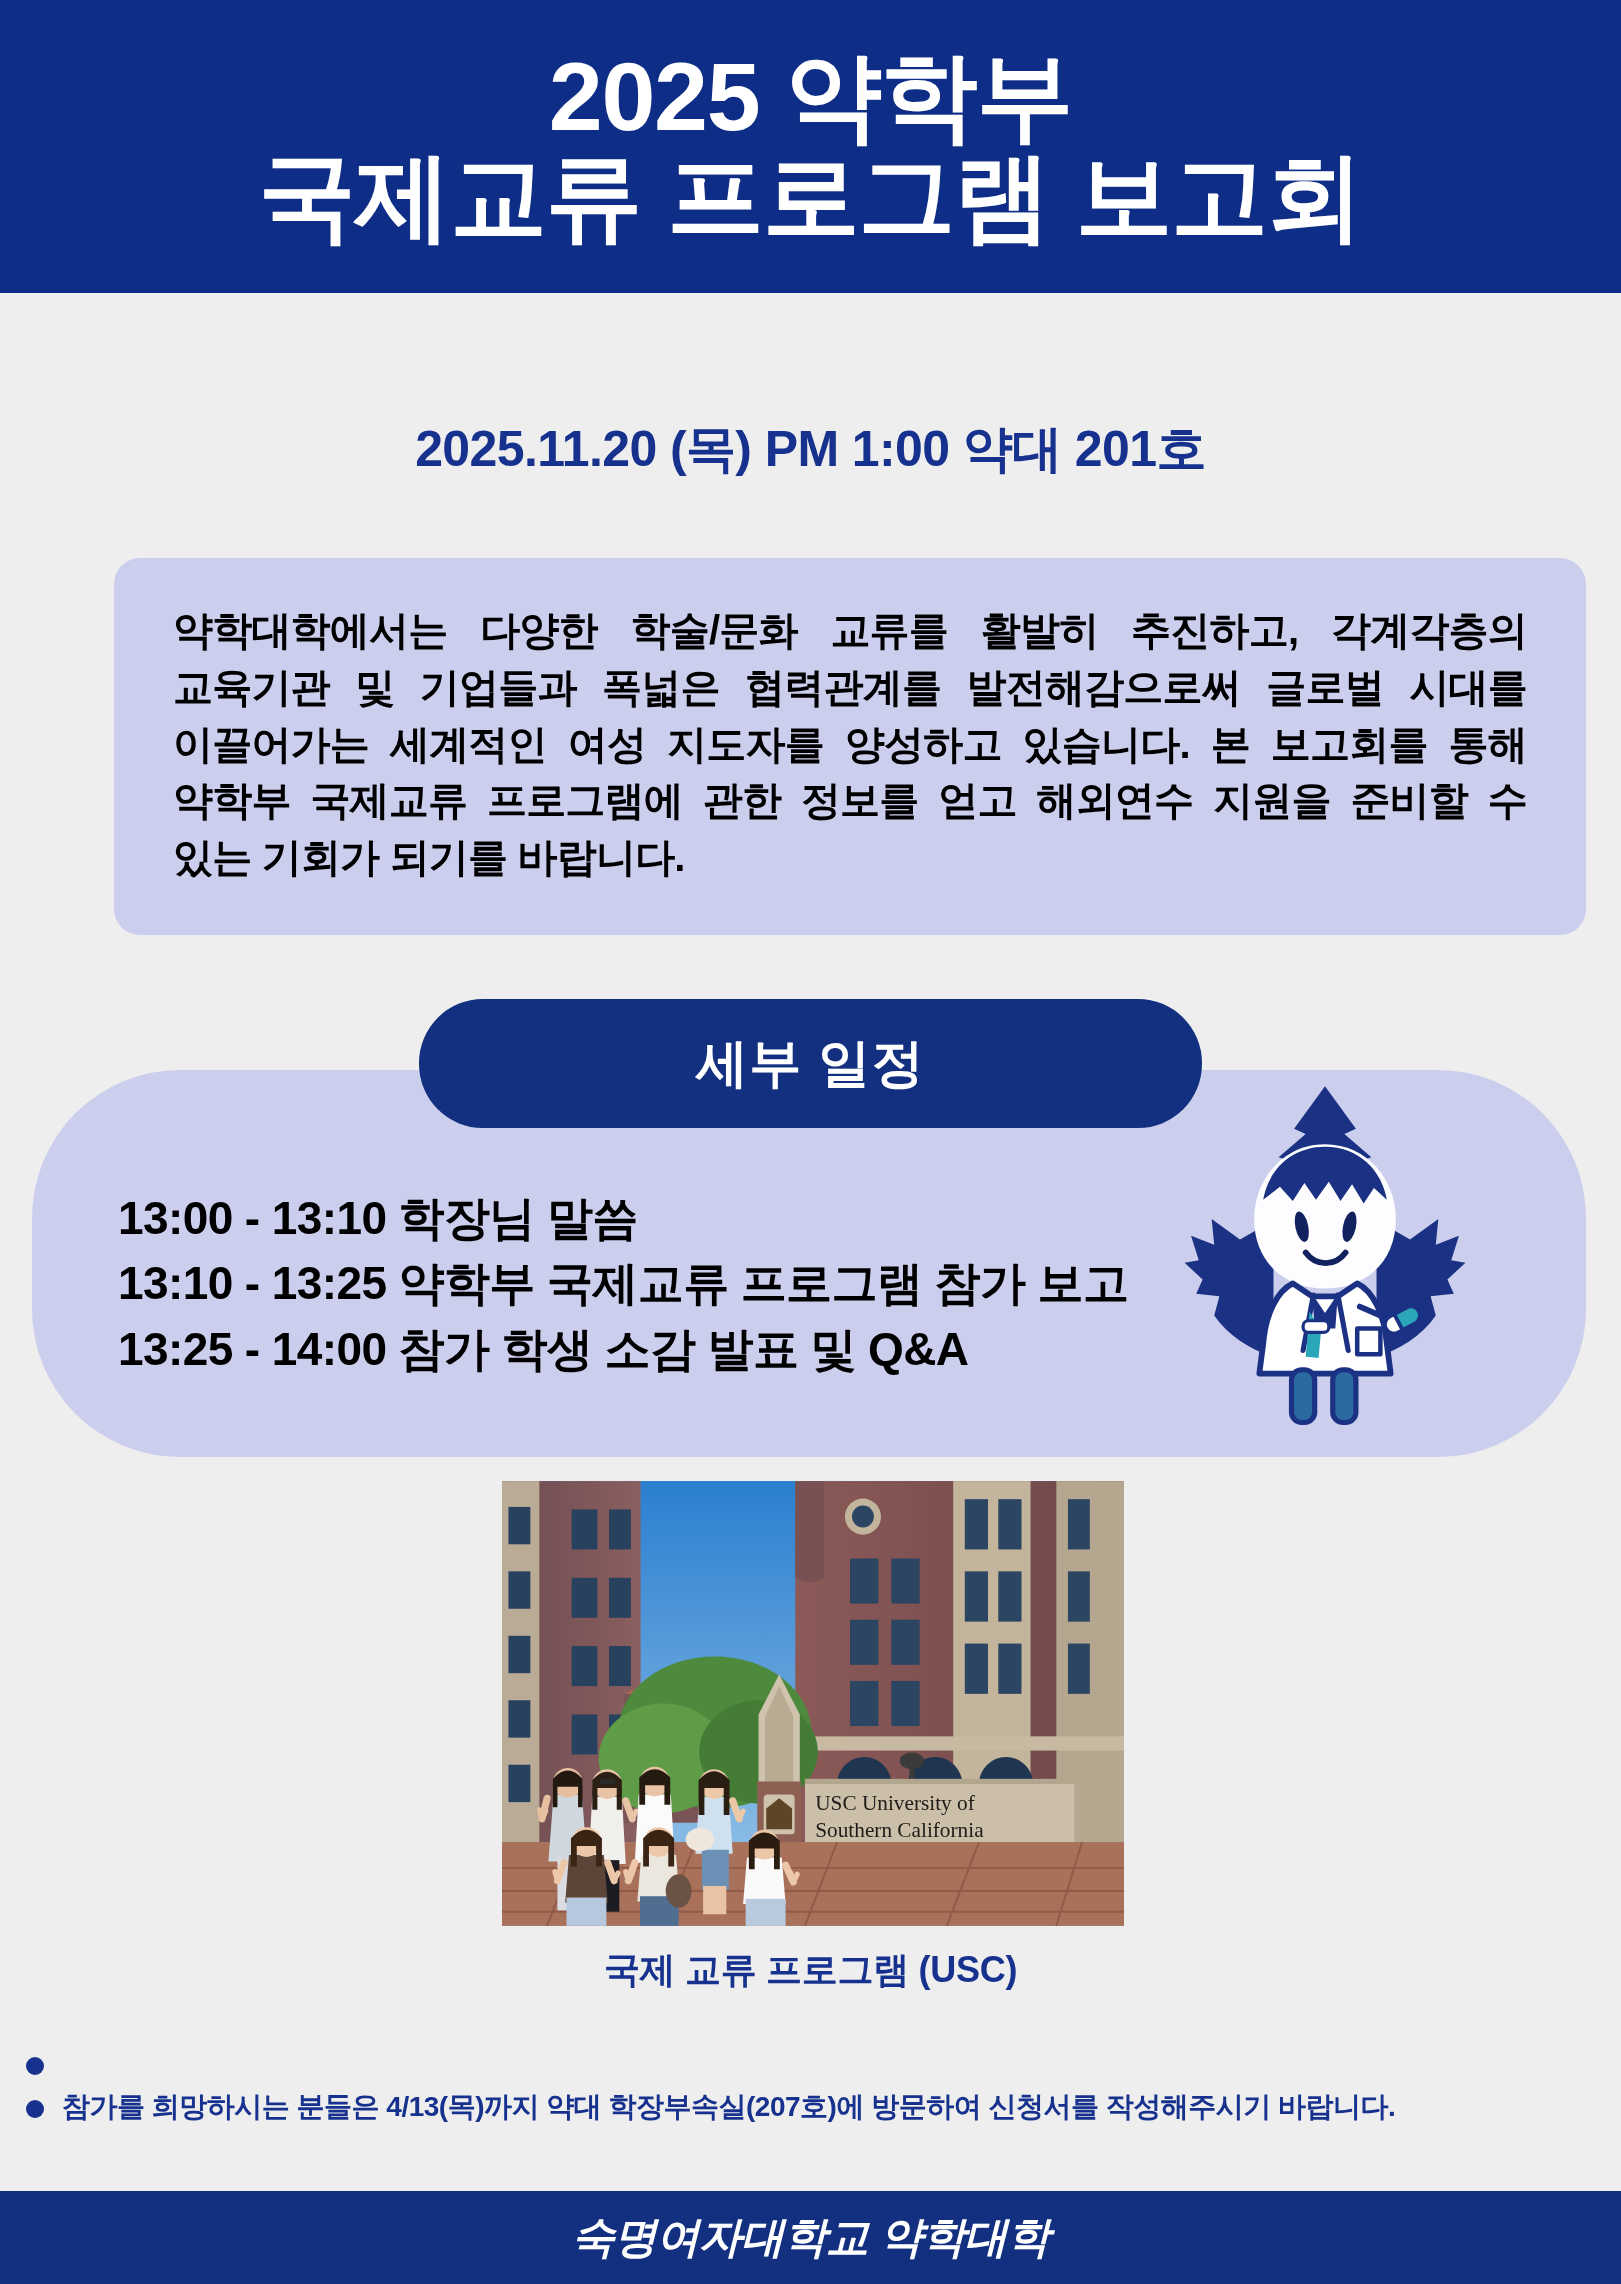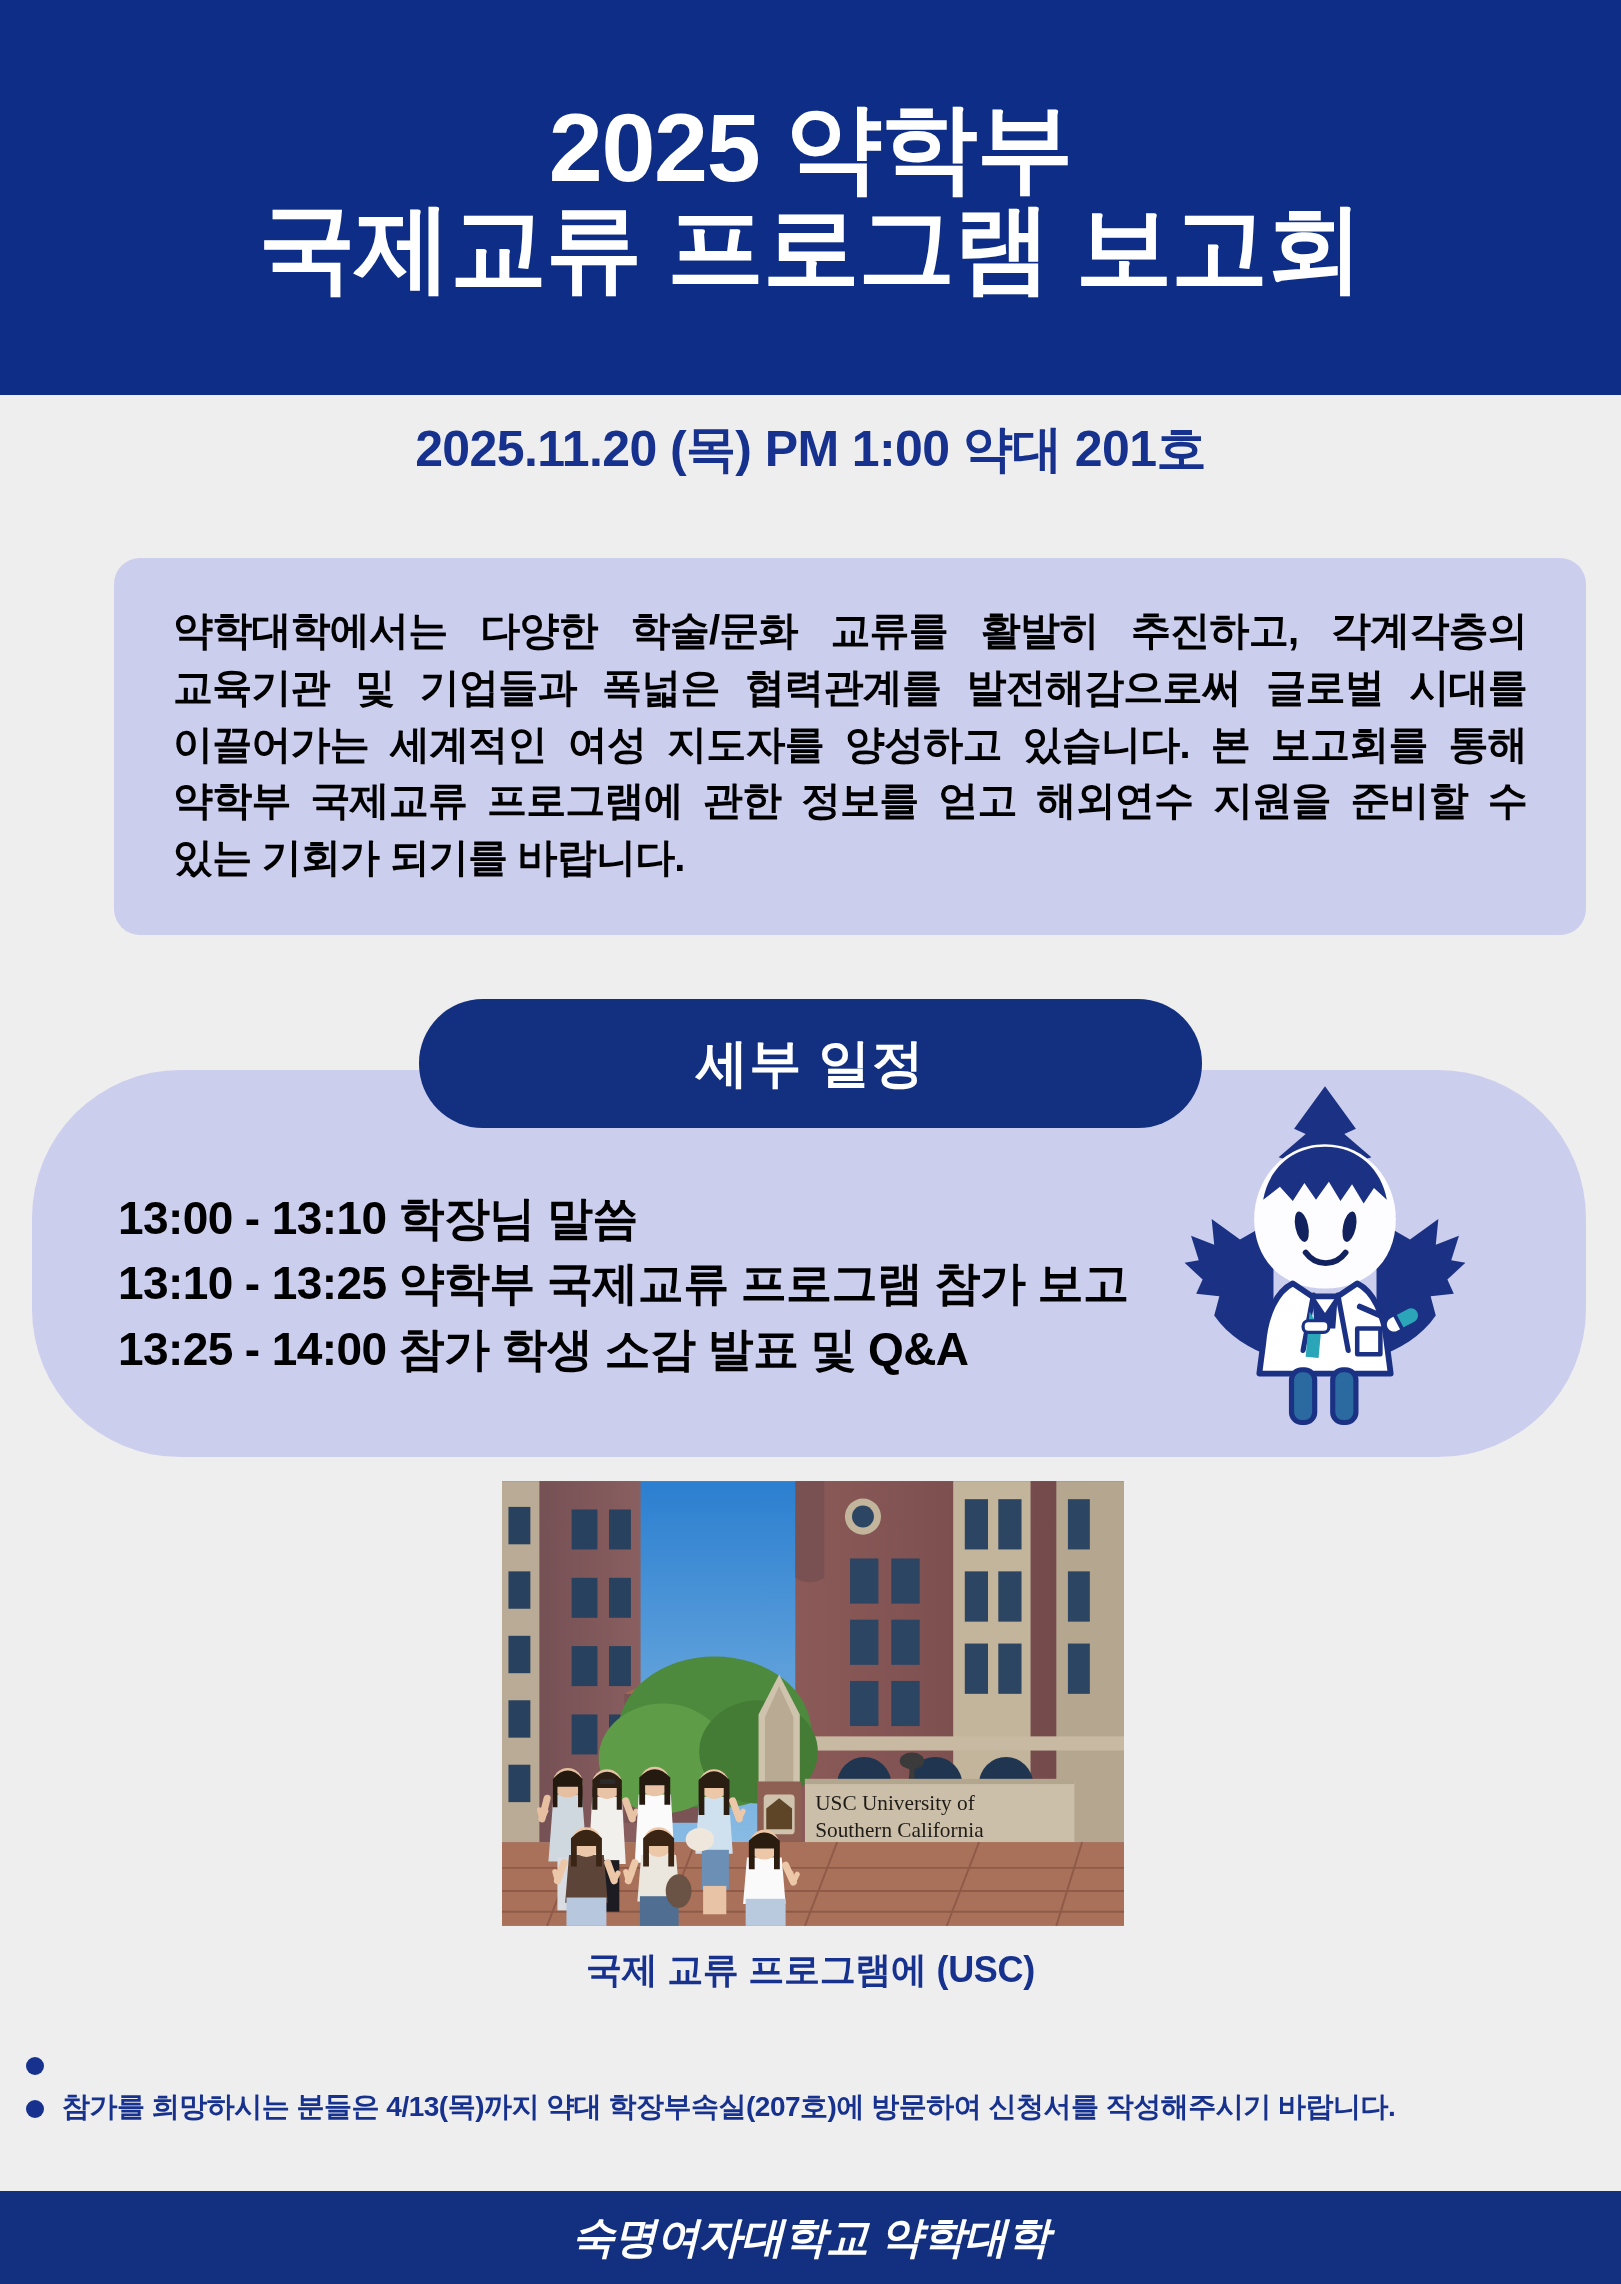--- a/index.html
+++ b/index.html
@@ -14,21 +14,21 @@
     font-family: "Liberation Sans", "DejaVu Sans", sans-serif;
     overflow: hidden;
     position: relative;
   }
 
   
   .header-band {
     position: absolute;
     left: 0; top: 0;
     width: 1621px;
-    height: 395px;
+    height: 293px;
     background: #0d2d86;
     display: flex;
     flex-direction: column;
     justify-content: center;
     box-sizing: border-box;
     padding-top: 0;
   }
   .header-line {
     color: #ffffff;
     font-weight: 900;
@@ -474,21 +474,21 @@
       <path d="M380 584 L434 584 L440 656 L374 656 Z" fill="#fafafa"></path>
       <rect x="378" y="648" width="62" height="42" fill="#b9cade"></rect>
       <circle cx="407" cy="564" r="23" fill="#ecc7a8"></circle>
       <path d="M383 558 Q407 532 431 558 L431 602 L422 602 L422 570 L392 570 L392 602 L383 602 Z" fill="#2b1c10"></path>
       <path d="M440 596 L452 622" stroke="#ecc7a8" stroke-width="11" stroke-linecap="round"></path>
       <path d="M452 622 L448 608 M452 622 L458 610" stroke="#ecc7a8" stroke-width="8" stroke-linecap="round"></path>
     </g>
   </svg>
 </div>
 
-<div class="photo-caption">국제 교류 프로그램에 (USC)</div>
+<div class="photo-caption">국제 교류 프로그램 (USC)</div>
 
 <div class="notes">
   <div class="note-row">
     <span class="note-bullet"></span>
   </div>
   <div class="note-row">
     <span class="note-bullet"></span>
     <span class="note-text">참가를 희망하시는 분들은  4/13(목)까지 약대 학장부속실(207호)에 방문하여 신청서를 작성해주시기 바랍니다.</span>
   </div>
 </div>

